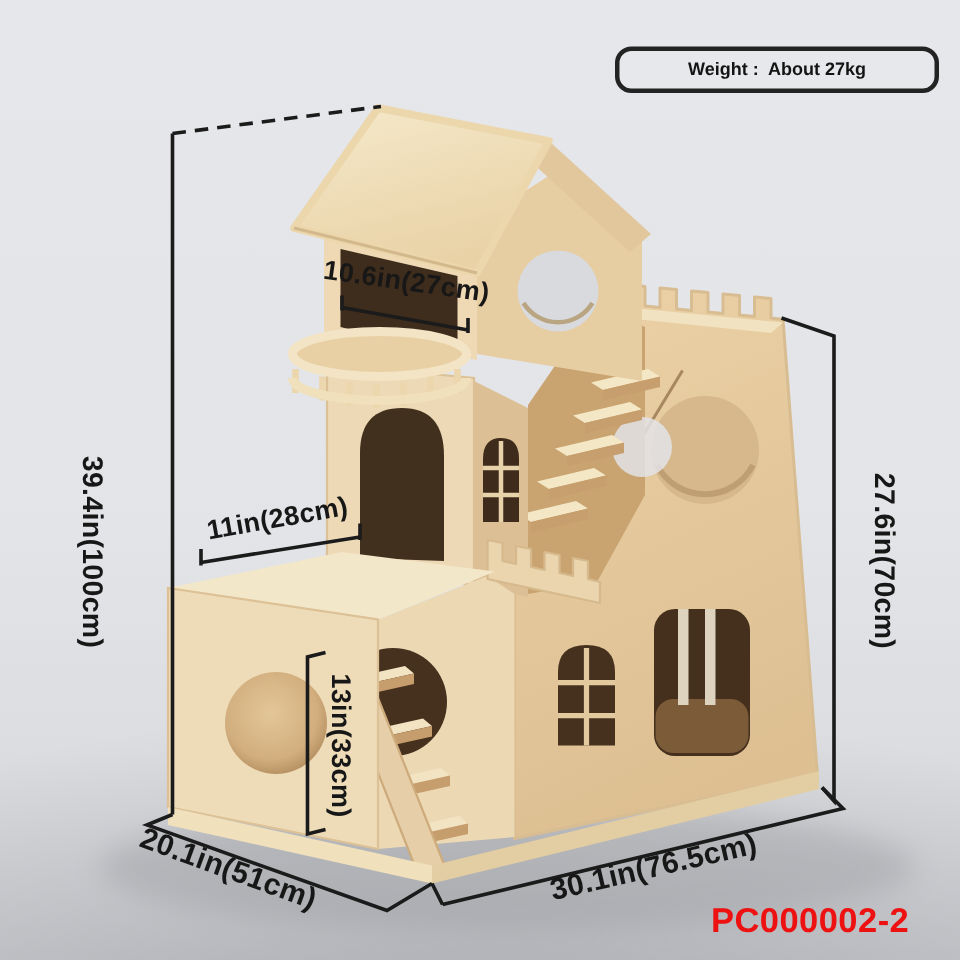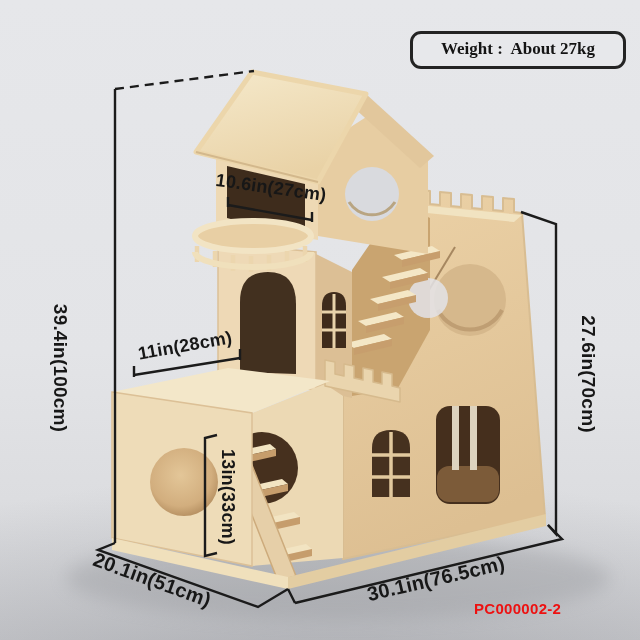--- a/index.html
+++ b/index.html
@@ -13,24 +13,24 @@
   .art{position:absolute;left:0;top:0;width:640px;height:640px;}
   .dim-label{
     position:absolute;font-weight:700;color:#171717;white-space:nowrap;
     transform-origin:center;letter-spacing:0.2px;
   }
   .info-box{
     position:absolute;left:410px;top:31px;width:216px;box-sizing:border-box;
     border:3px solid #232323;border-radius:11px;background:#e7e8eb;
     padding:4px 6px 5px 6px;text-align:center;color:#141414;
   }
-  .info-line1{font-size:17px;font-weight:700;white-space:pre;line-height:1.35;font-family:Liberation Serif, serif;}
+  .info-line1{font-size:12px;font-weight:700;white-space:pre;line-height:1.35;}
   .info-line2{font-size:15px;font-weight:700;white-space:pre;line-height:1.3;}
   .product-code{
-    position:absolute;left:474px;top:600px;font-size:15px;font-weight:700;
+    position:absolute;left:474px;top:600px;font-size:23px;font-weight:700;
     color:#ed1111;letter-spacing:0.3px;white-space:nowrap;
   }
 </style>
 </head>
 <body>
 
 <div class="stage">
 
   <svg class="art" viewBox="0 0 640 640">
     <defs>

